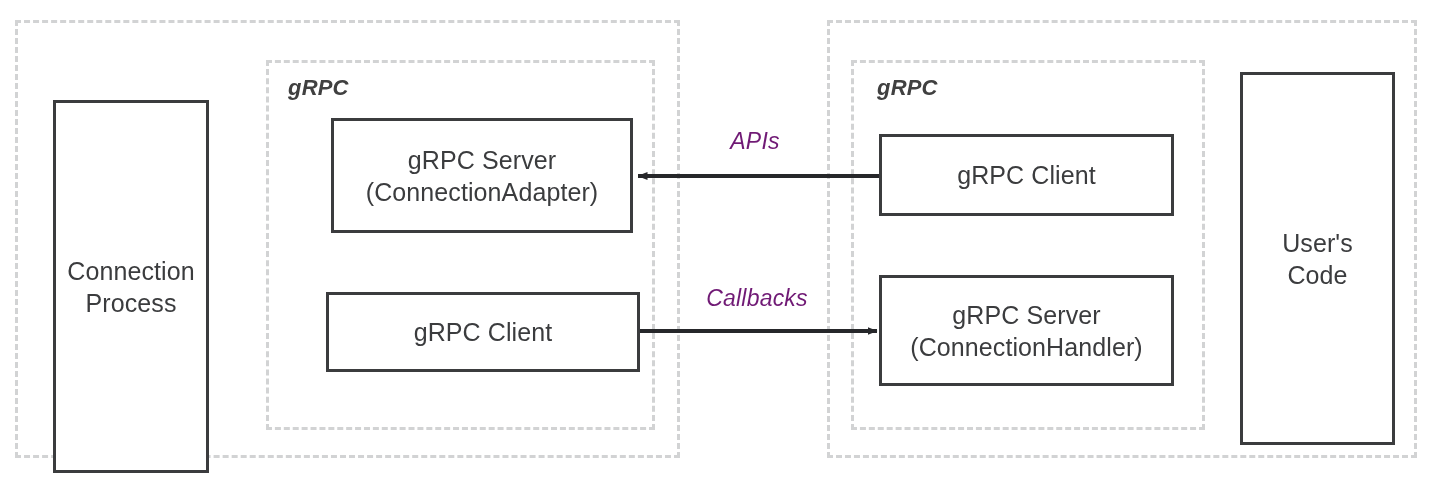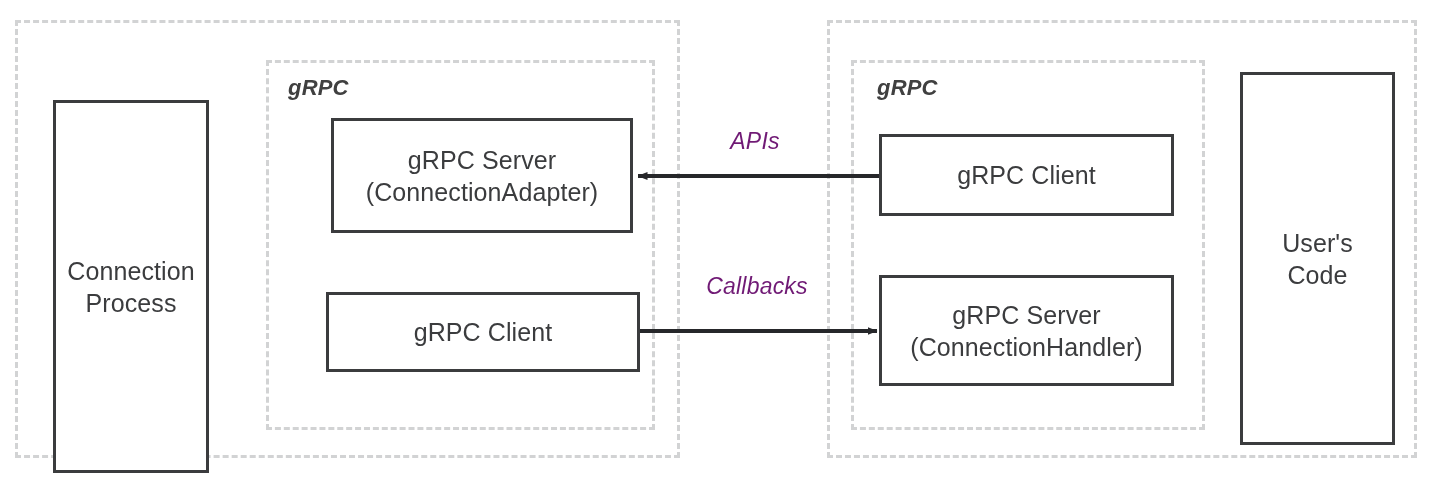--- a/index.html
+++ b/index.html
@@ -127,15 +127,15 @@
       </marker>
     </defs>
     <g id="edge-lines">
         <line x1="879" y1="176" x2="638" y2="176" stroke="#26272a" stroke-width="4" marker-end="url(#arrowhead)"></line>
         <line x1="640" y1="331" x2="877" y2="331" stroke="#26272a" stroke-width="4" marker-end="url(#arrowhead)"></line>
       </g>
   </svg>
 
   <div class="edge-label" id="edge-label-0" style="left: 755px; top: 155px; transform: translate(-50%, -100%);">APIs</div>
 
-  <div class="edge-label" id="edge-label-1" style="left: 757px; top: 300px; transform: translate(-50%, -100%);">Callbacks</div>
+  <div class="edge-label" id="edge-label-1" style="left: 757px; top: 312px; transform: translate(-50%, -100%);">Callbacks</div>
 
 </div>
 
 </body></html>

